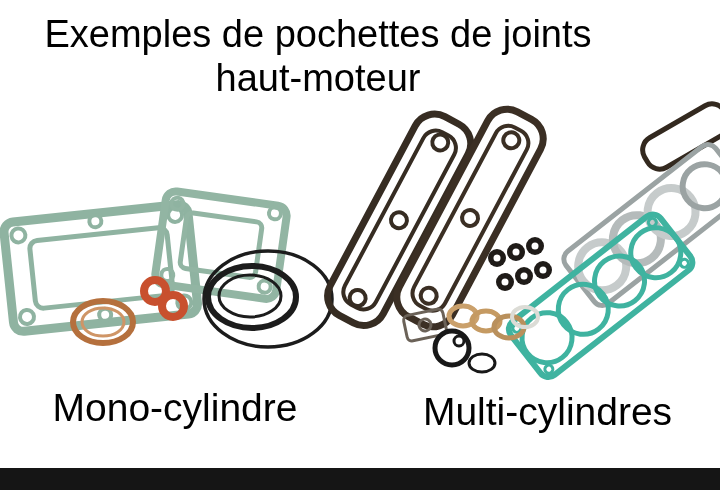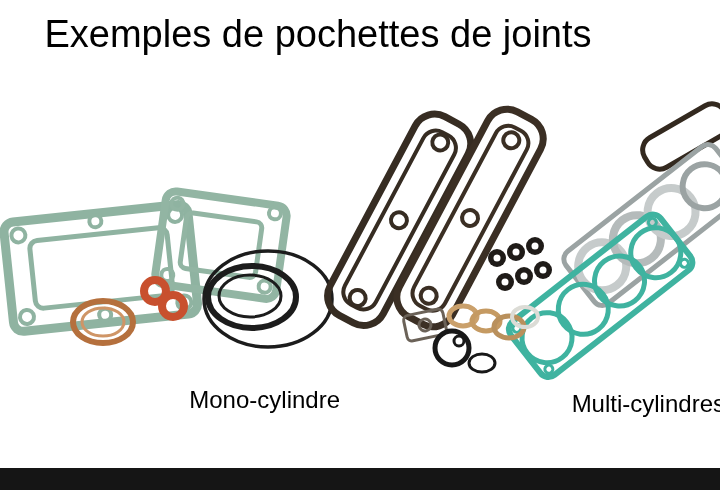--- a/index.html
+++ b/index.html
@@ -6,21 +6,21 @@
   body{
     width:720px;height:490px;position:relative;overflow:hidden;
     background:#ffffff;color:#000;
     font-family:"Liberation Sans", sans-serif;
   }
   .title{
     position:absolute;top:12px;left:0;width:636px;
     text-align:center;font-size:38px;line-height:44px;
     letter-spacing:0px;color:#000;
   }
-  .caption{position:absolute;font-size:24px;color:#000;text-align:right;}
+  .caption{position:absolute;font-size:39px;color:#000;text-align:center;}
   .caption-left{top:386px;left:10px;width:330px;}
   .caption-right{top:390px;left:370px;width:355px;}
   .bottom-bar{
     position:absolute;left:0;bottom:0;width:720px;height:22px;
     background:#151515;
   }
   svg.photos{position:absolute;left:0;top:0;}
 </style>
 </head>
 <body>
@@ -138,18 +138,19 @@
     <g fill="none" stroke="#181818">
       <circle cx="452" cy="348" r="17" stroke-width="5"></circle>
       <circle cx="459" cy="341" r="5" stroke-width="3"></circle>
       <ellipse cx="482" cy="363" rx="13" ry="9" stroke-width="3"></ellipse>
     </g>
   </g>
 </svg>
 
 <div class="title">
   <div>Exemples de pochettes de joints</div>
+  <div>haut-moteur</div>
 </div>
 
 <div class="caption caption-left">Mono-cylindre</div>
 <div class="caption caption-right">Multi-cylindres</div>
 
 <div class="bottom-bar"></div>
 
 </body></html>

